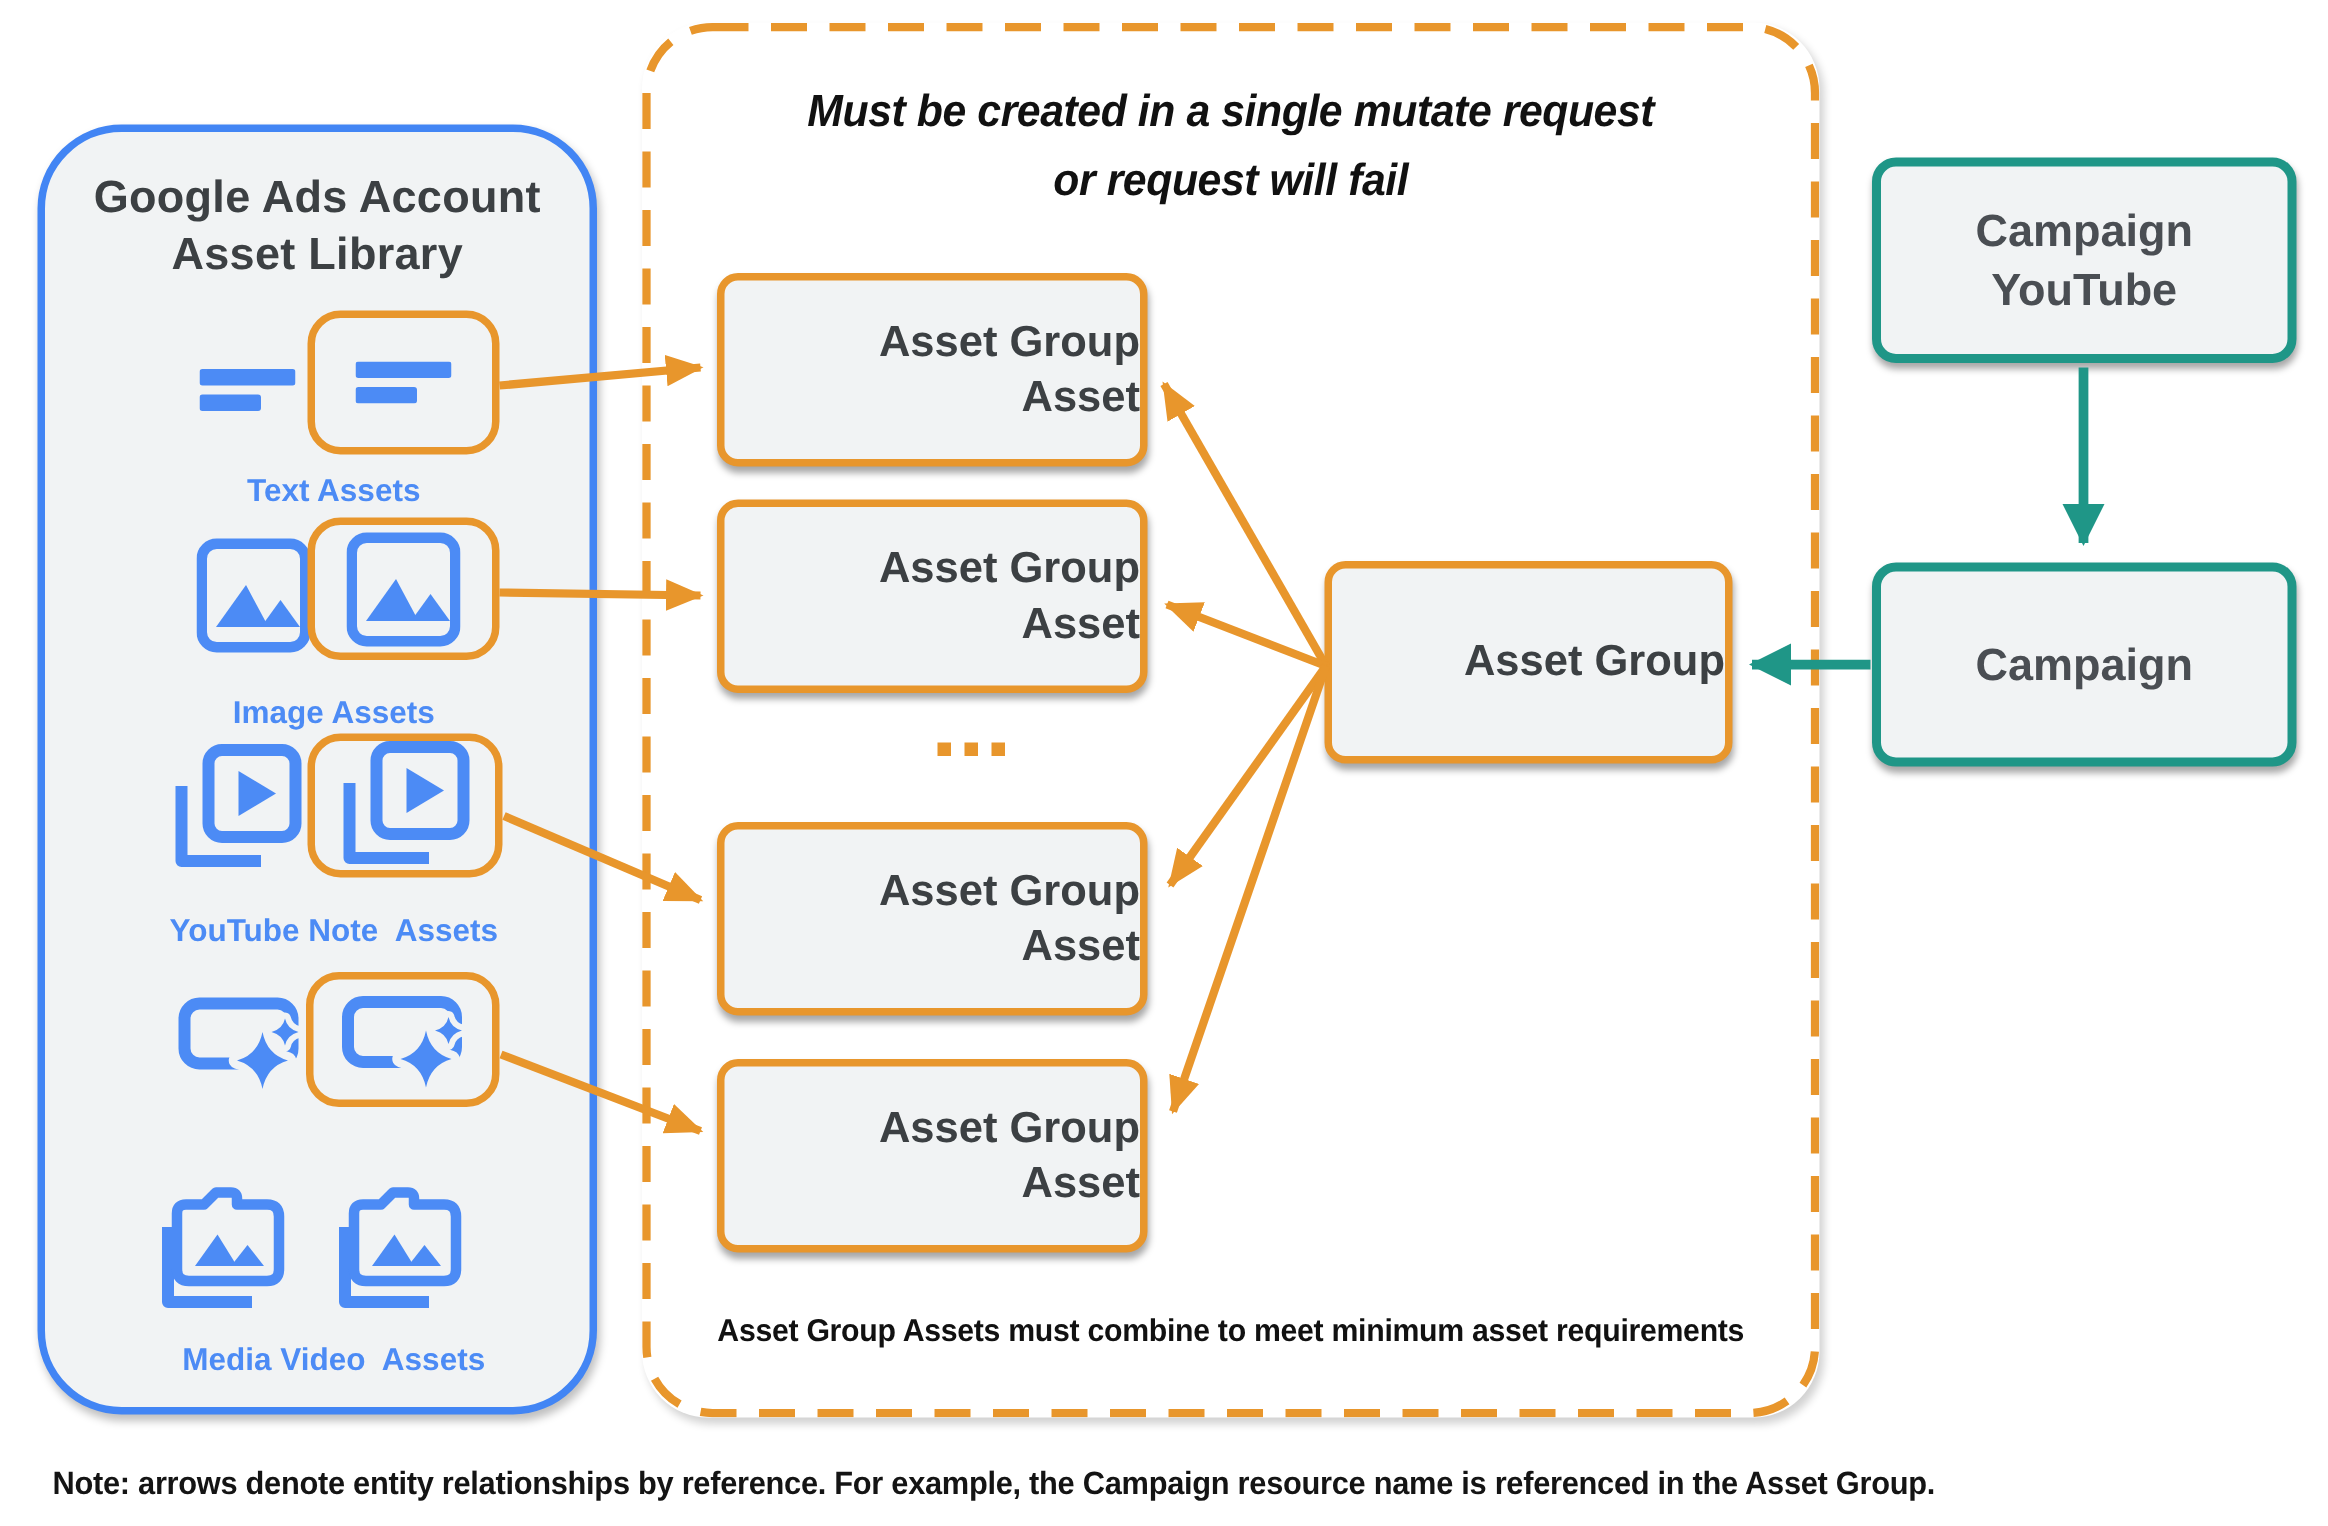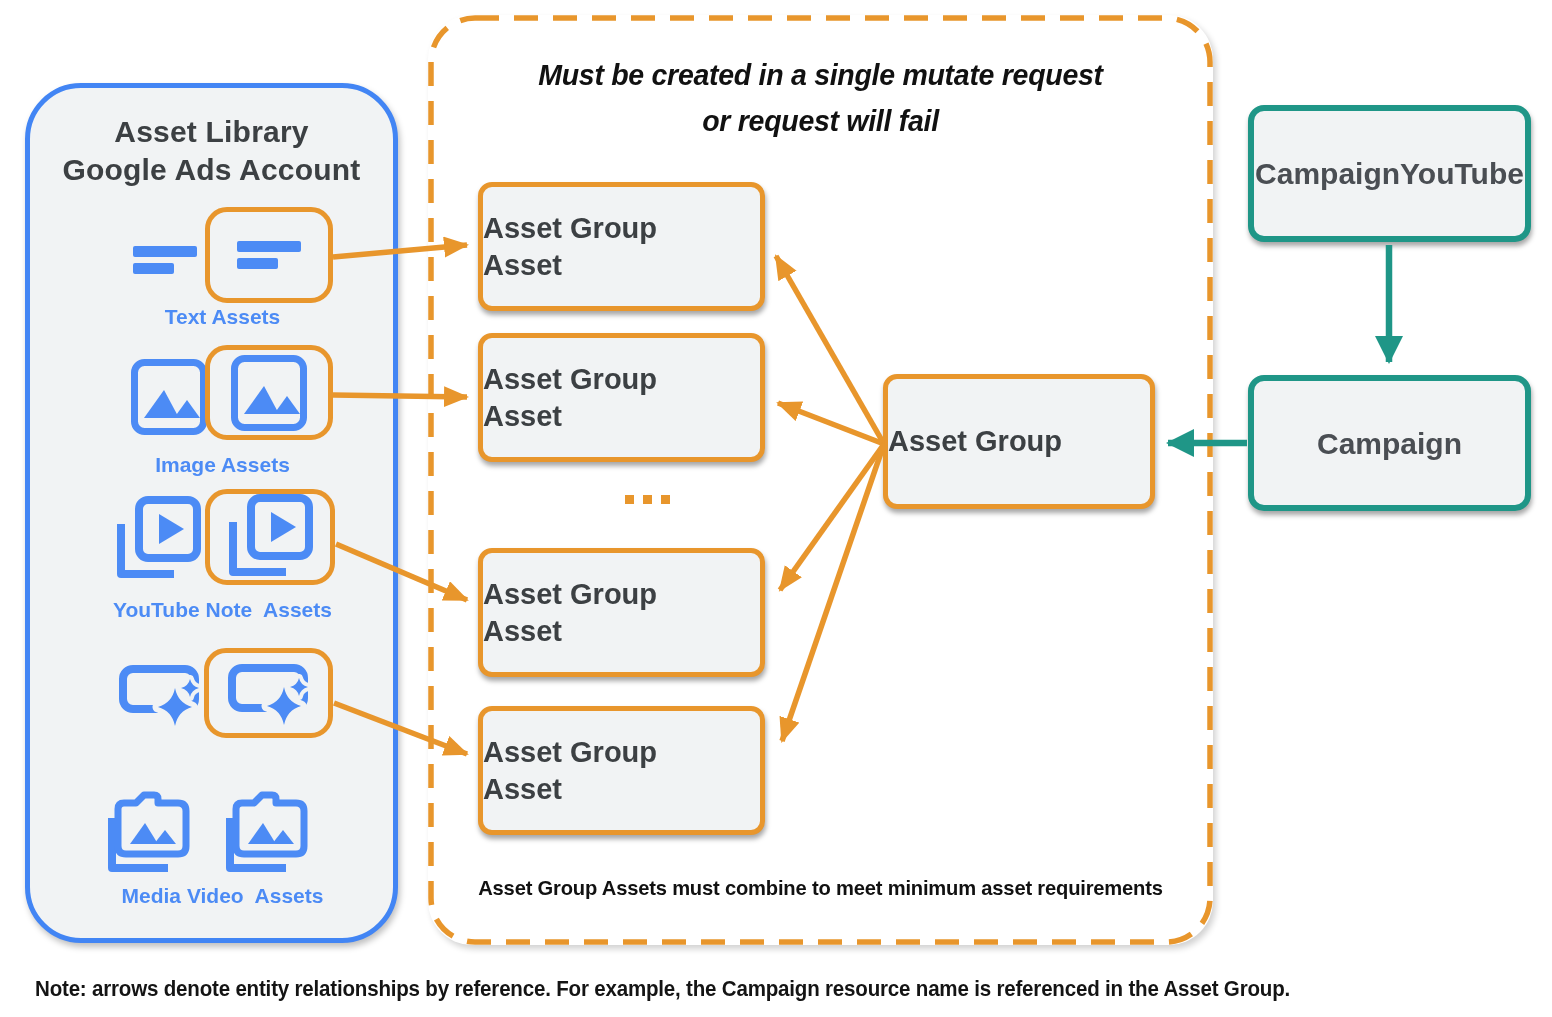--- a/index.html
+++ b/index.html
@@ -13,77 +13,77 @@
     left:25px;top:83px;width:373px;height:860px;box-sizing:border-box;
     background:#F1F3F4;border:5px solid #4285F4;border-radius:56px;
     box-shadow:2px 4px 6px rgba(0,0,0,.25);
   }
   .lib-title{
     left:25px;top:113px;width:373px;text-align:center;
     font-size:30px;font-weight:bold;color:#3C4043;line-height:38px;letter-spacing:.2px;
   }
   .lib-label{
     left:30px;width:385px;text-align:center;white-space:pre;
-    font-size:21px;font-weight:bold;color:#4C8BF5;
+    font-size:21px;font-weight:bold;color:#4C8BF5;margin-top:11px;
   }
   .hl{
     box-sizing:border-box;border:5px solid #E8962C;border-radius:22px;
     display:flex;align-items:center;justify-content:center;
   }
   .icon{display:block;}
   
   .mutate{
     left:428px;top:15px;width:785px;height:930px;border-radius:44px;
     background:#ffffff;box-shadow:3px 4px 6px rgba(0,0,0,.18);
   }
   .mutate svg{position:absolute;left:0;top:0;}
   .m-title{
     left:428px;top:52px;width:785px;text-align:center;
     font-size:30px;line-height:46px;font-weight:bold;font-style:italic;color:#111111;
     transform:scaleX(.95);transform-origin:center;letter-spacing:-.3px;
   }
   .obox{
     box-sizing:border-box;background:#F1F3F4;border:5px solid #E8962C;border-radius:14px;
     box-shadow:1px 4px 5px rgba(0,0,0,.35);
-    display:flex;flex-direction:column;align-items:flex-start;justify-content:center;
+    display:flex;flex-direction:column;align-items:flex-end;justify-content:center;
     font-size:29px;line-height:37px;font-weight:bold;color:#3C4043;text-align:center;
   }
   .aga{left:478px;width:287px;height:129px;}
   .dots{left:625px;top:495px;display:flex;gap:9px;}
   .dots i{display:block;width:9px;height:9px;background:#E8962C;}
   .m-foot{
     left:438px;top:876px;width:765px;text-align:center;
     font-size:21px;font-weight:bold;color:#111111;
     transform:scaleX(.96);transform-origin:center;letter-spacing:-.2px;
   }
   
   .tbox{
     box-sizing:border-box;background:#F1F3F4;border:6px solid #1F9687;border-radius:16px;
     box-shadow:1px 4px 5px rgba(0,0,0,.35);
-    display:flex;flex-direction:row;align-items:center;justify-content:center;
+    display:flex;flex-direction:column;align-items:center;justify-content:center;
     font-size:30px;line-height:39px;font-weight:bold;color:#4A4E53;text-align:center;
   }
   
   .note{
     left:35px;top:977px;width:1500px;
     font-size:21.5px;font-weight:bold;color:#141414;
     transform:scaleX(.955);transform-origin:left center;letter-spacing:-.2px;
   }
   .overlay{position:absolute;left:0;top:0;z-index:10;pointer-events:none;}
 </style>
 </head>
 <body>
 
 <div id="canvas">
 
   <section class="abs library"></section>
 
   <div class="abs lib-title">
+    <div>Google Ads Account</div>
     <div>Asset Library</div>
-    <div>Google Ads Account</div>
   </div>
 
   <svg class="abs icon" style="left:133px;top:246px" width="64" height="28" viewBox="0 0 64 28">
     <rect x="0" y="0" width="64" height="11" rx="2" fill="#4C8BF5"></rect>
     <rect x="0" y="17" width="41" height="11" rx="2" fill="#4C8BF5"></rect>
   </svg>
   <div class="abs hl" style="left:205px;top:207px;width:128px;height:96px">
     <svg class="icon" width="64" height="28" viewBox="0 0 64 28">
       <rect x="0" y="0" width="64" height="11" rx="2" fill="#4C8BF5"></rect>
       <rect x="0" y="17" width="41" height="11" rx="2" fill="#4C8BF5"></rect>

